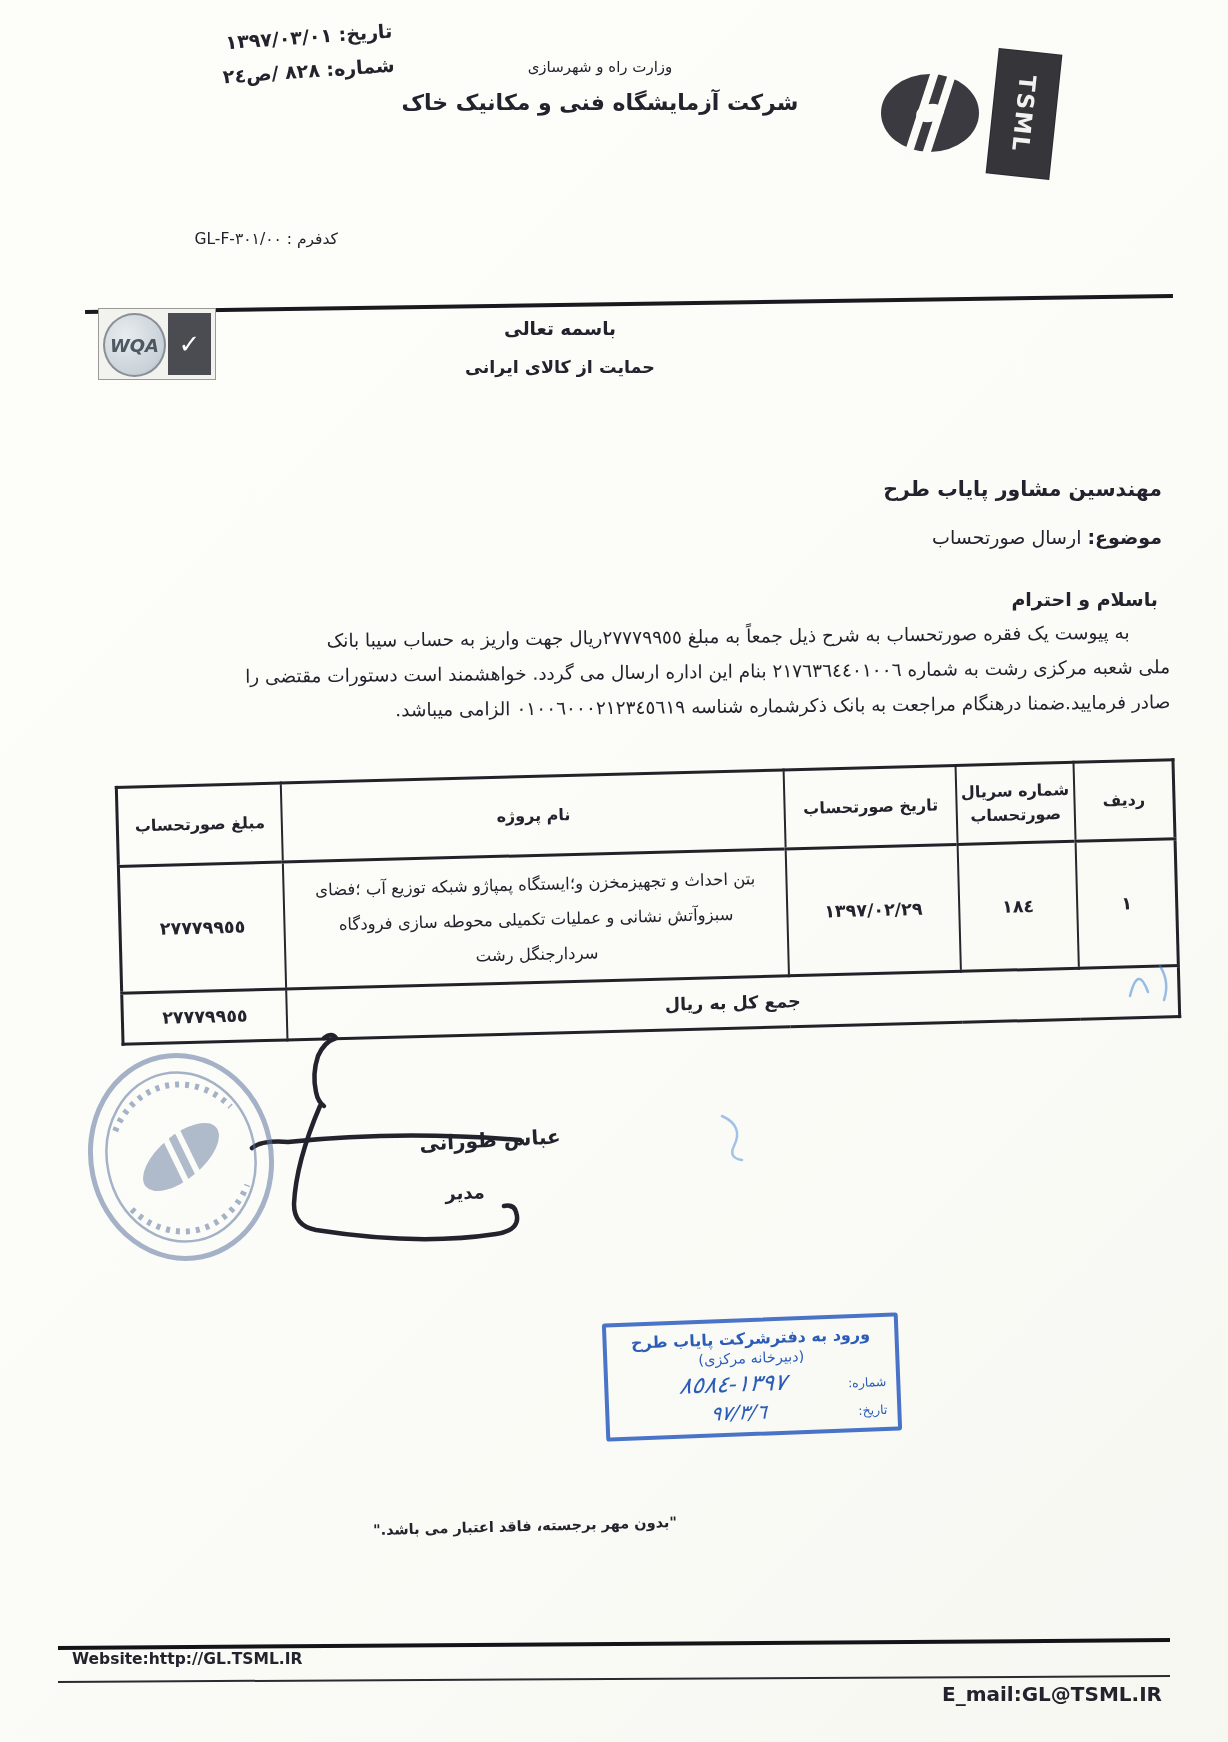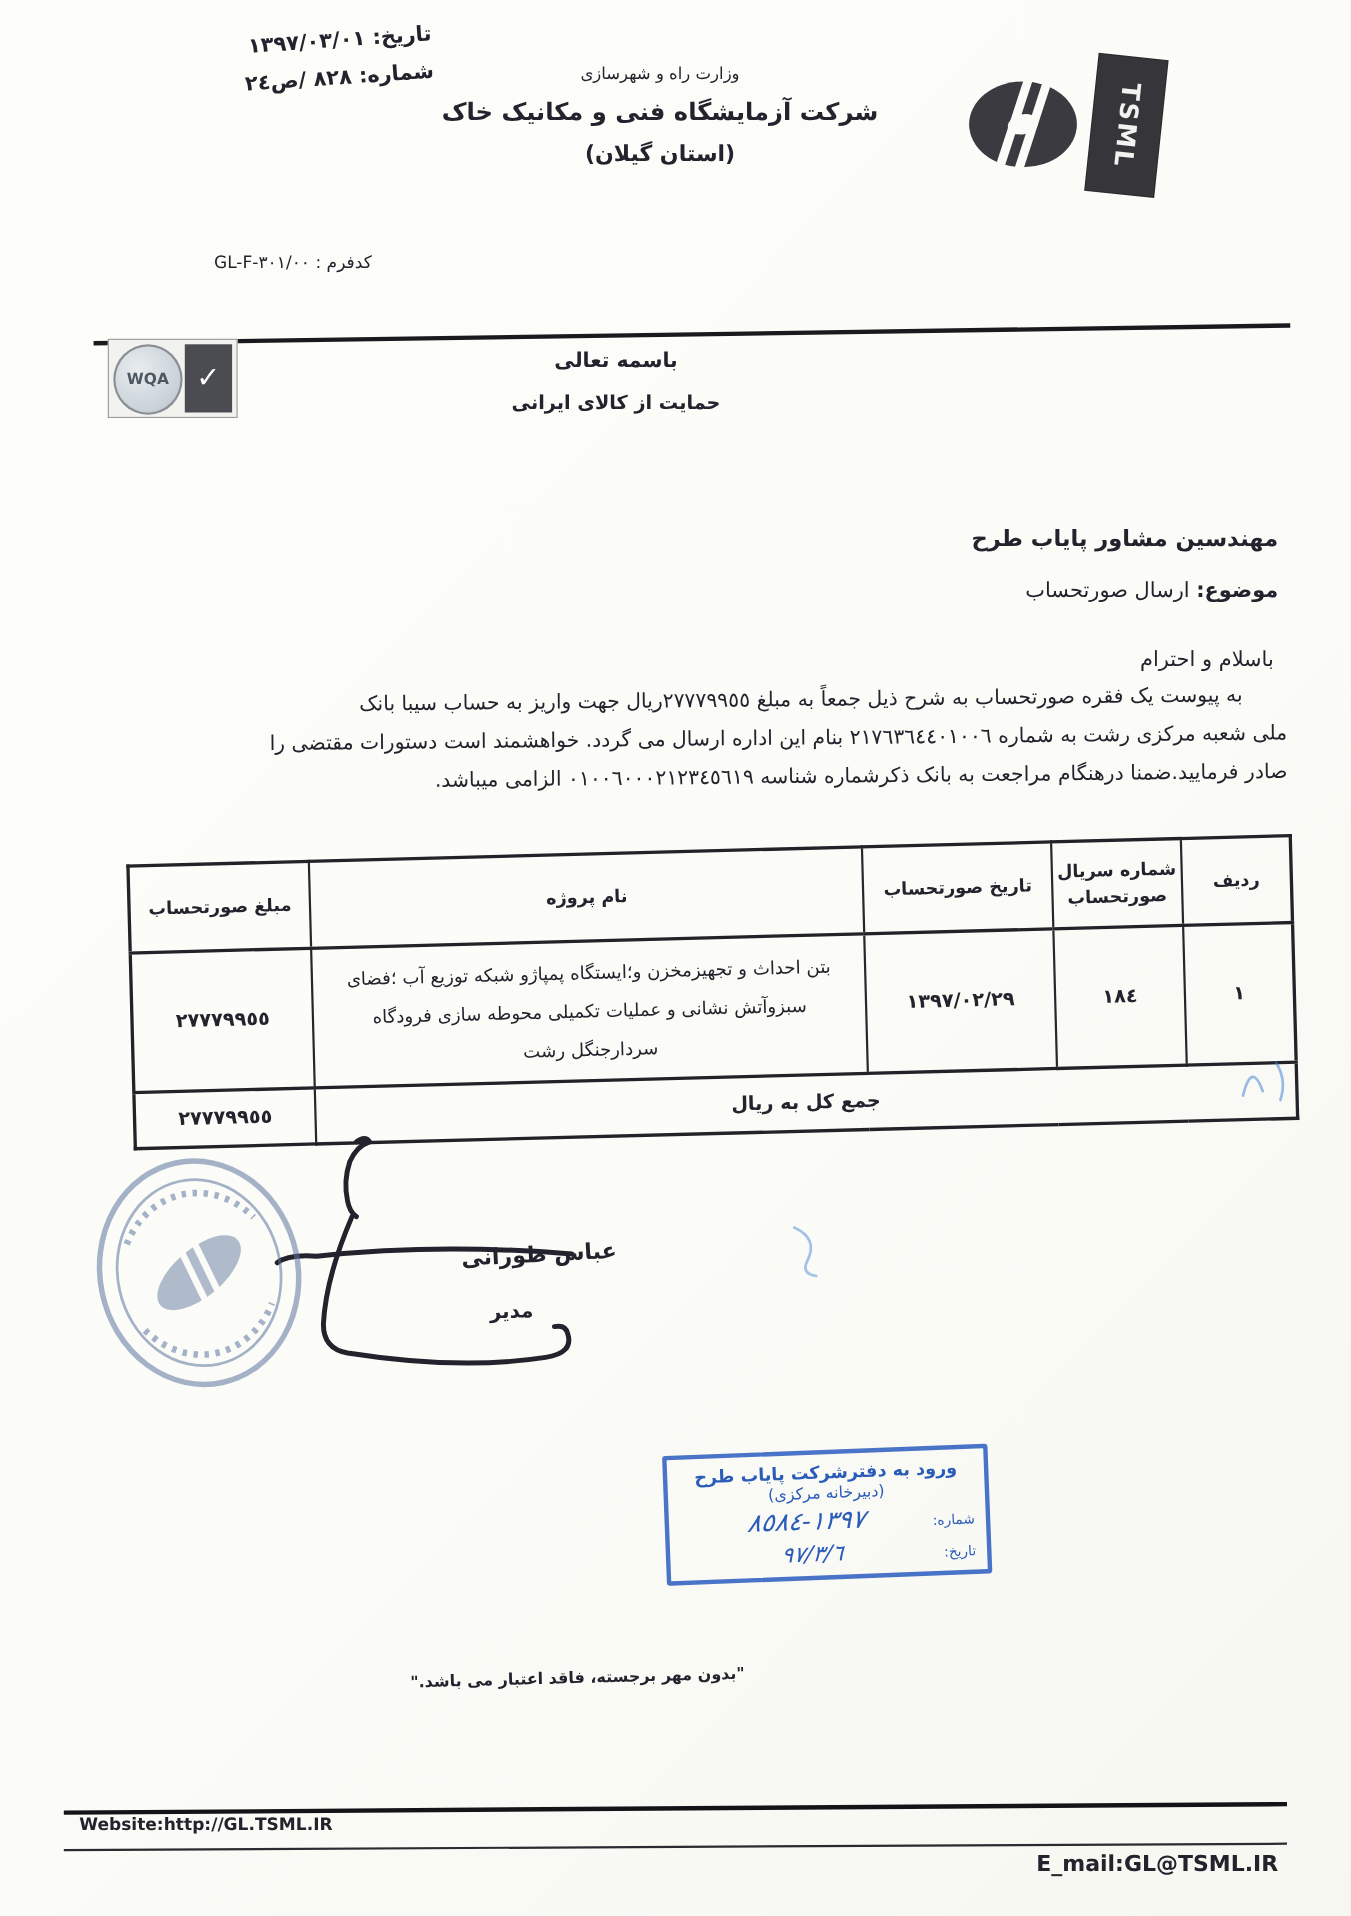--- a/index.html
+++ b/index.html
@@ -42,35 +42,35 @@
 
   .rule1 { left:85px; top:302px; width:1088px; height:4px; background:#1a1a1e; transform:rotate(-0.85deg); }
 
   
   .wqa { left:98px; top:308px; width:116px; height:70px; border:1px solid #9a9a96; background:#f2f2ee; display:flex; }
   .wqa-circle {
     width:60px; height:60px; margin:4px 2px 4px 4px; border-radius:50%;
     border:2px solid #8a8f95;
     background:radial-gradient(circle at 35% 35%, #e8ecef 0%, #c9d2d8 70%, #aeb9c2 100%);
     display:flex; align-items:center; justify-content:center;
-    font-size:14px; font-weight:bold; color:#4e5860; 
+    font-size:18px; font-weight:bold; color:#4e5860; font-style:italic;
   }
   .wqa-square {
     width:44px; height:62px; margin:4px 4px 4px 0;
     background:#4b4b52; color:#fff;
     display:flex; align-items:center; justify-content:center; font-size:26px;
   }
 
   .basmala  { left:400px; top:318px; width:320px; font-weight:bold; font-size:18.5px; }
   .campaign { left:400px; top:357px; width:320px; font-weight:bold; font-size:17.5px; }
 
   .recipient  { right:66px; top:477px; font-weight:bold; font-size:20.5px; }
   .subject    { right:66px; top:526px; font-size:19px; }
   .subject .lbl { font-weight:bold; }
-  .salutation { right:70px; top:588px; font-weight:normal; font-size:19px; }
+  .salutation { right:70px; top:588px; font-weight:bold; font-size:19px; }
 
   .body-par { right:58px; top:620px; width:1112px; font-size:18.5px; line-height:35px; text-align:right; transform:rotate(-0.6deg); }
   .body-par .indent { padding-right:40px; }
 
   
   .tbl-wrap { left:118px; top:772px; width:1060px; transform:rotate(-1.5deg); }
   table.inv { border-collapse:collapse; width:100%; direction:rtl; }
   table.inv td, table.inv th { border:2px solid #26262c; vertical-align:middle; text-align:center; }
   table.inv { border:3px solid #222228; }
   table.inv th { font-weight:bold; font-size:16px; white-space:pre-line; height:74px; line-height:24px; }
@@ -129,21 +129,20 @@
     </div>
     <div class="line">
       <span>شماره:</span>
       <span>٨٢٨ /ص٢٤</span>
     </div>
   </div>
 
   <div class="abs hdr-center rtl">
     <div class="l2">وزارت راه و شهرسازی</div>
     <div class="l3">شرکت آزمایشگاه فنی و مکانیک خاک</div>
-    <div class="l4">(استان گیلان)</div>
   </div>
 
   <svg class="abs logo-ellipse" width="104" height="94" viewBox="0 0 104 94">
     <ellipse cx="52" cy="47" rx="49" ry="39" fill="#3a3a40"></ellipse>
     <g transform="rotate(18 52 47)">
       <rect x="40" y="-4" width="8" height="102" fill="#fbfbf7"></rect>
       <rect x="57" y="-4" width="8" height="102" fill="#fbfbf7"></rect>
     </g>
     <ellipse cx="52" cy="47" rx="14" ry="9" fill="#fbfbf7" transform="rotate(-12 52 47)"></ellipse>
   </svg>

